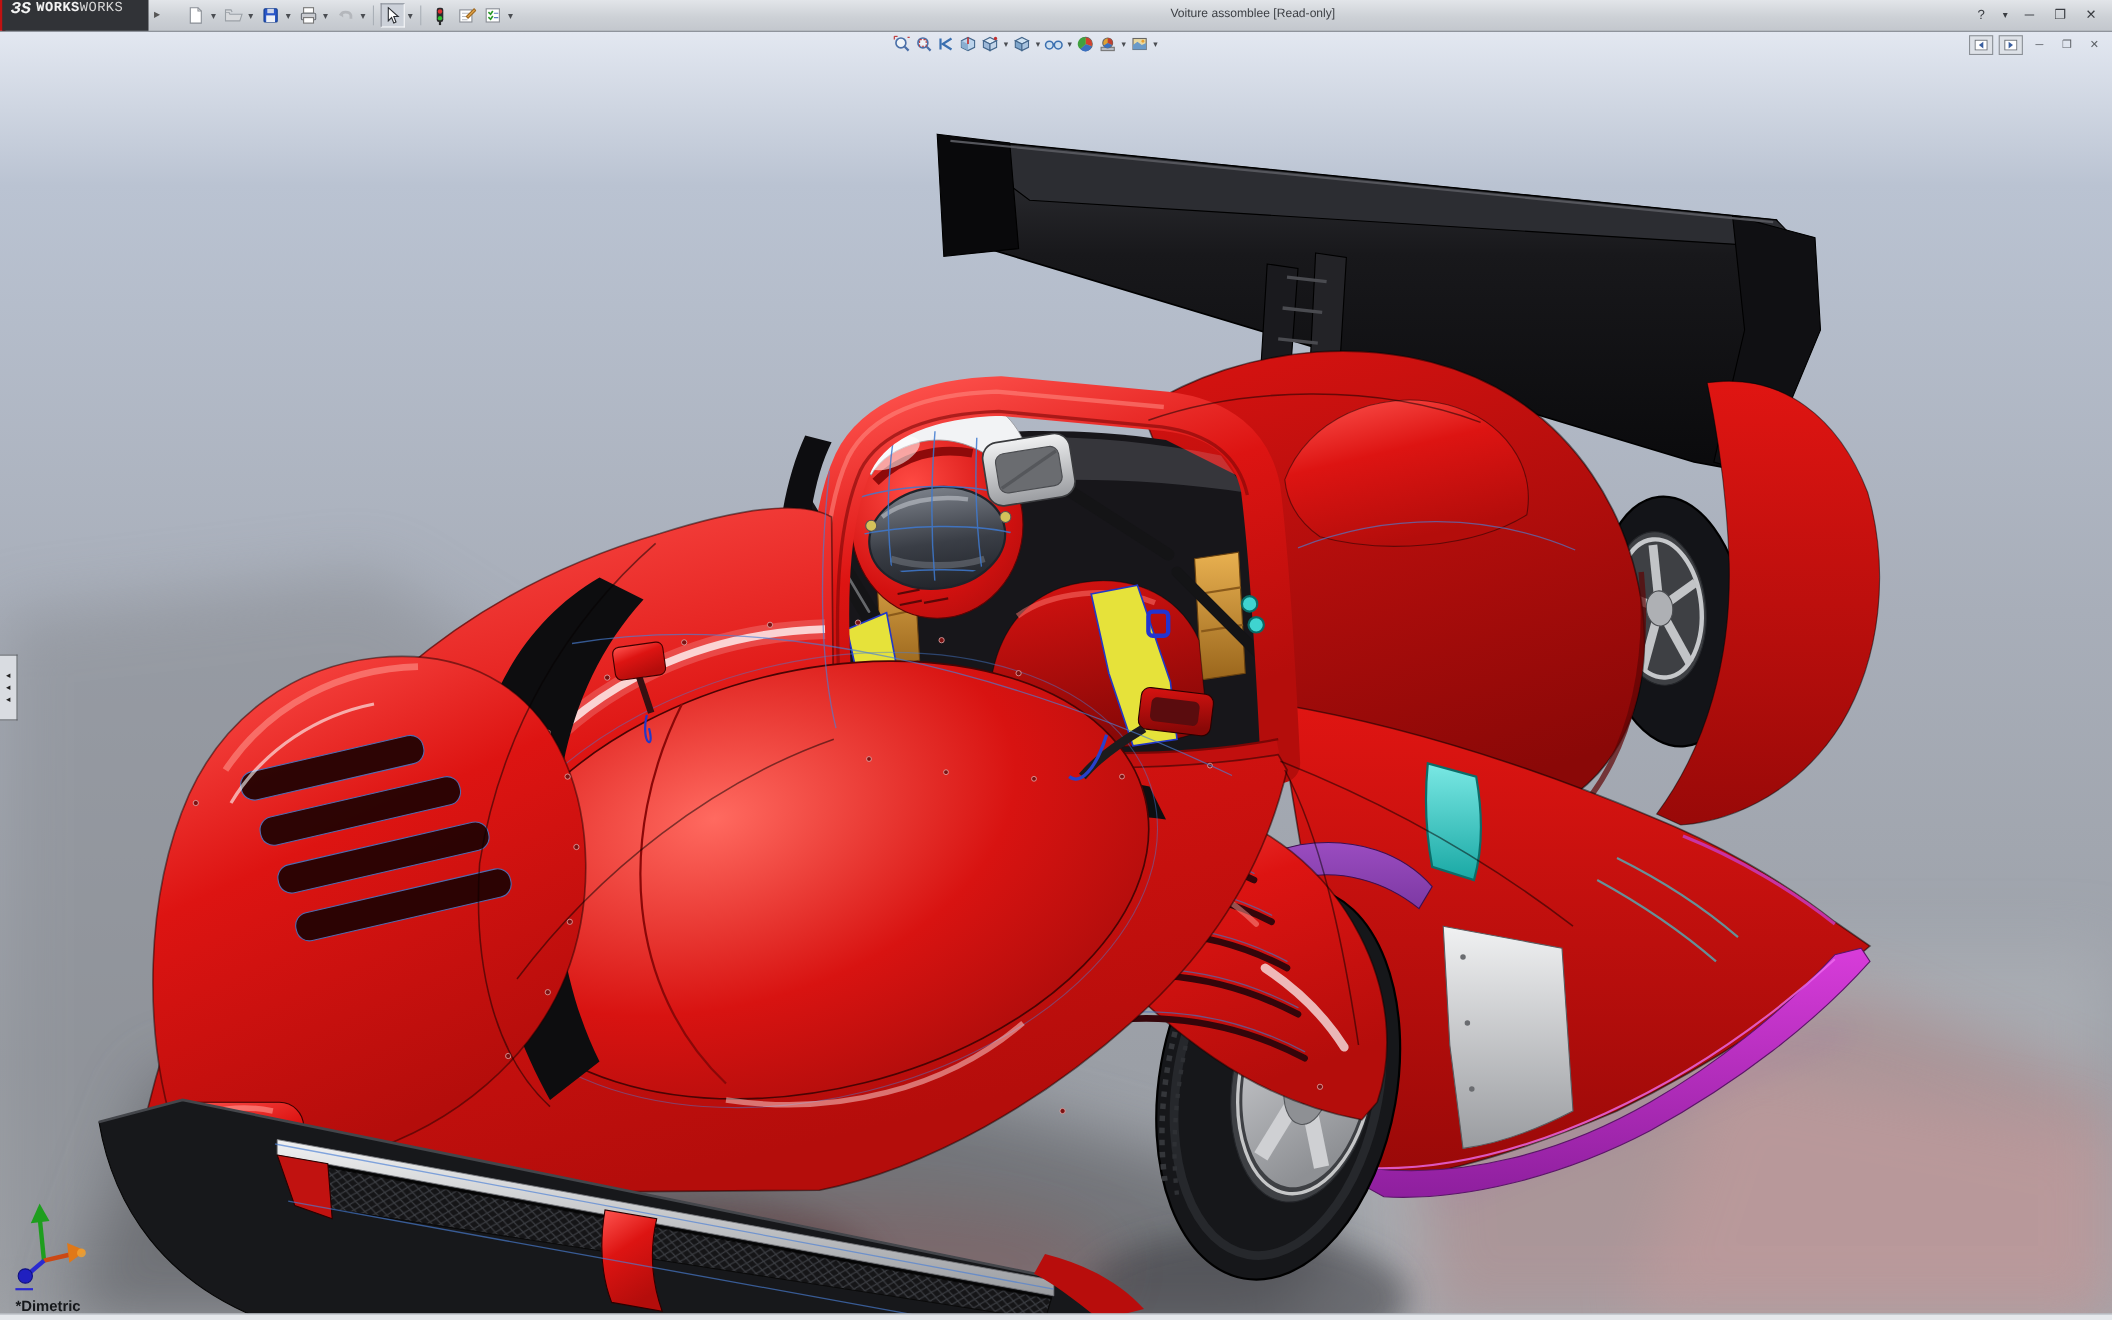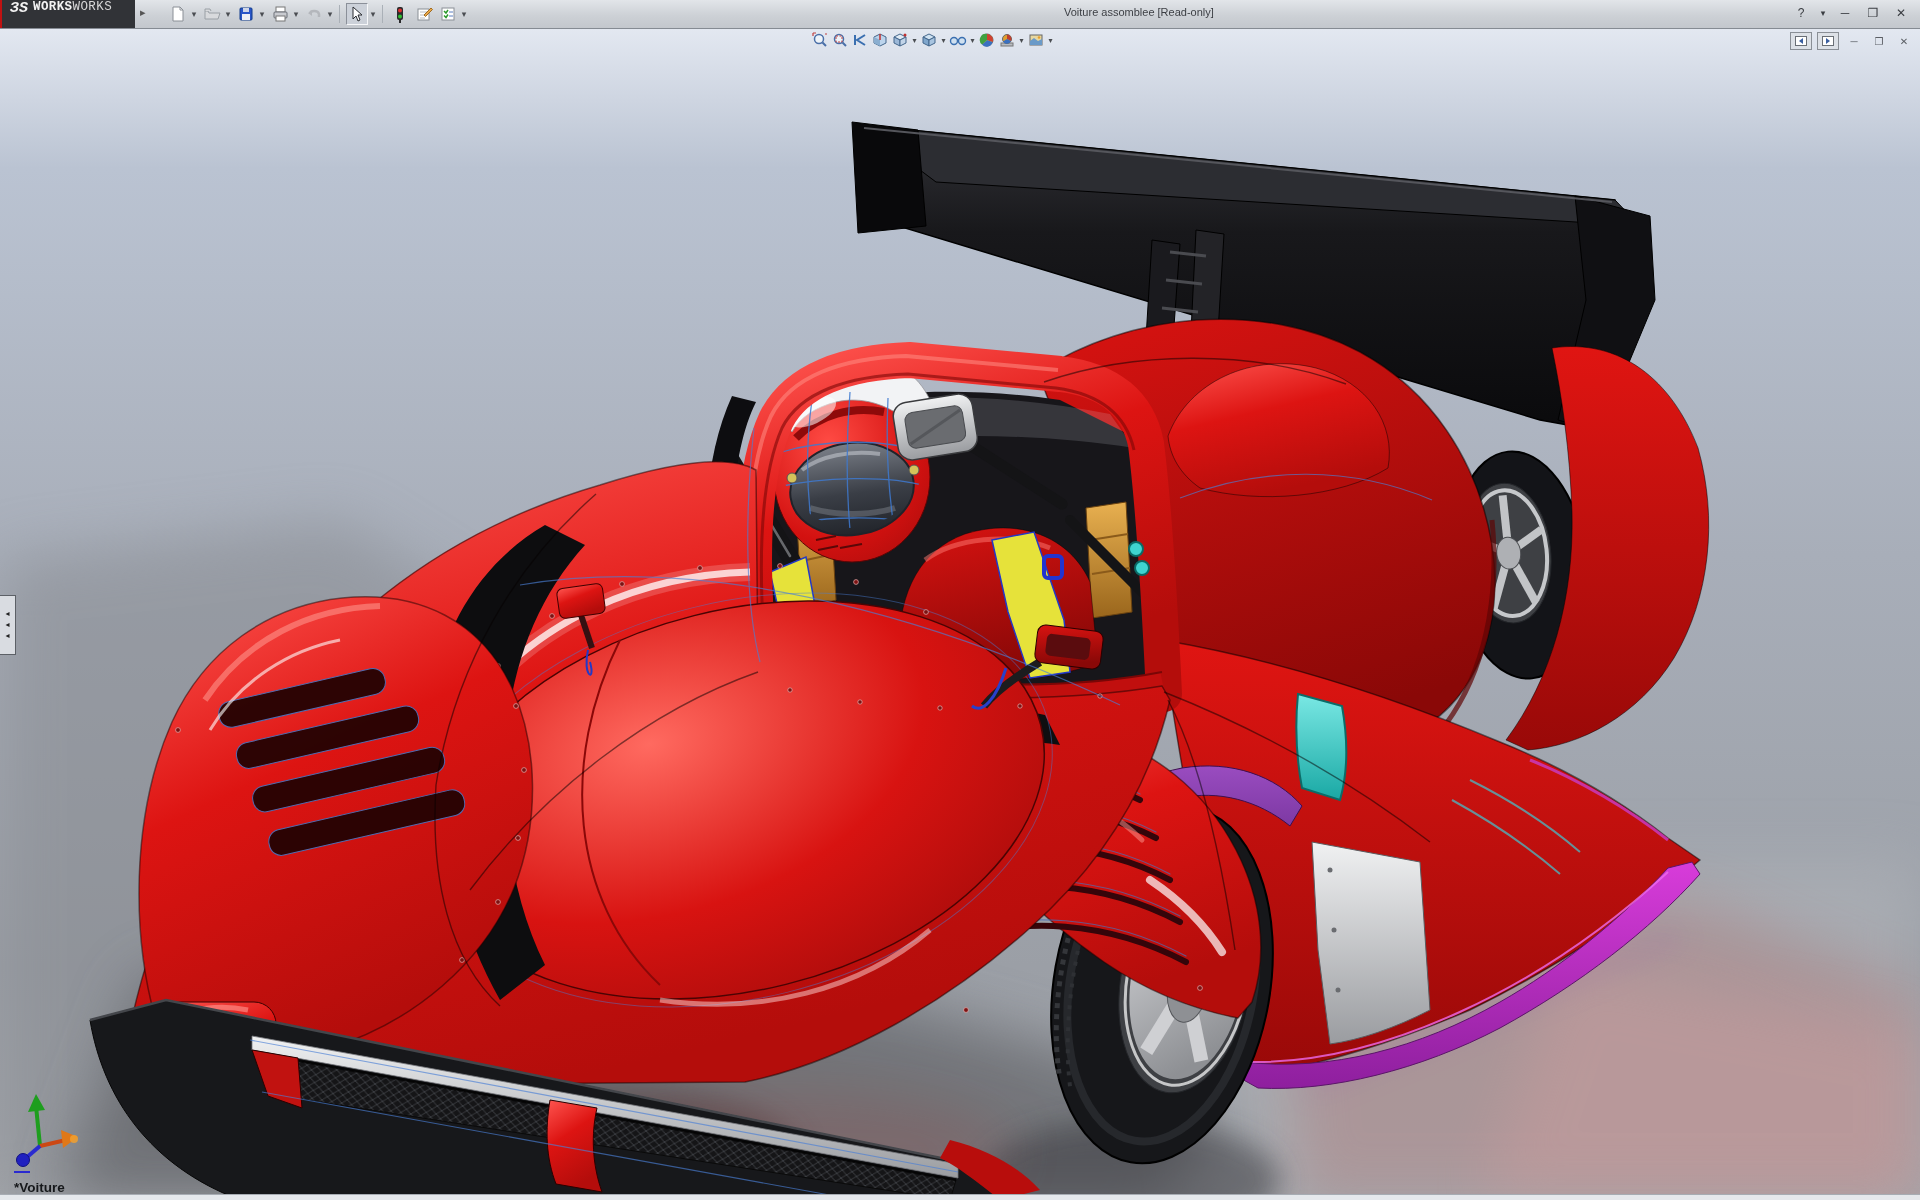--- a/index.html
+++ b/index.html
@@ -503,21 +503,21 @@
     <div class="docbtn">❐</div>
     <div class="docbtn">✕</div>
   </div>
 
   <div id="tree-tab">
     <span>◂</span>
     <span>◂</span>
     <span>◂</span>
   </div>
 
-  <div id="view-label">*Voiture</div>
+  <div id="view-label">*Dimetric</div>
   <div id="bottom-strip"></div>
 </div>
 
 <div id="titlebar">
   <div id="red-sliver"></div>
   <div id="logo-block">
     <span class="g3s">ЗS</span>
     <span class="solid">WORKS</span>
       <span class="works">WORKS</span>
   </div>

